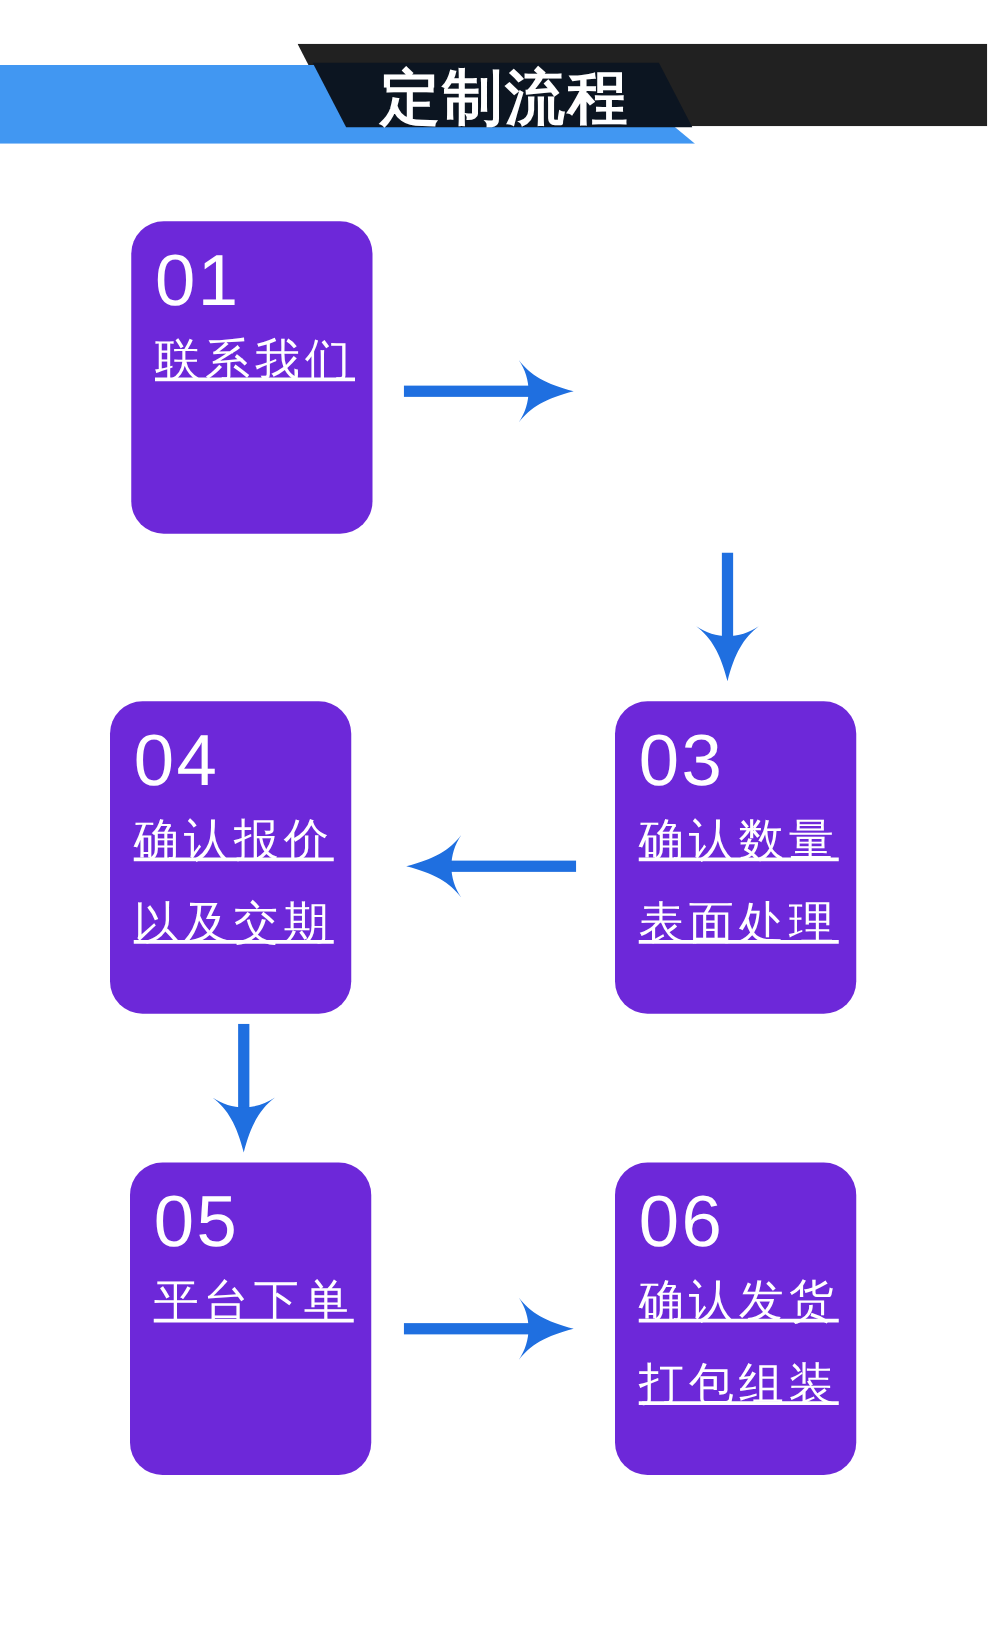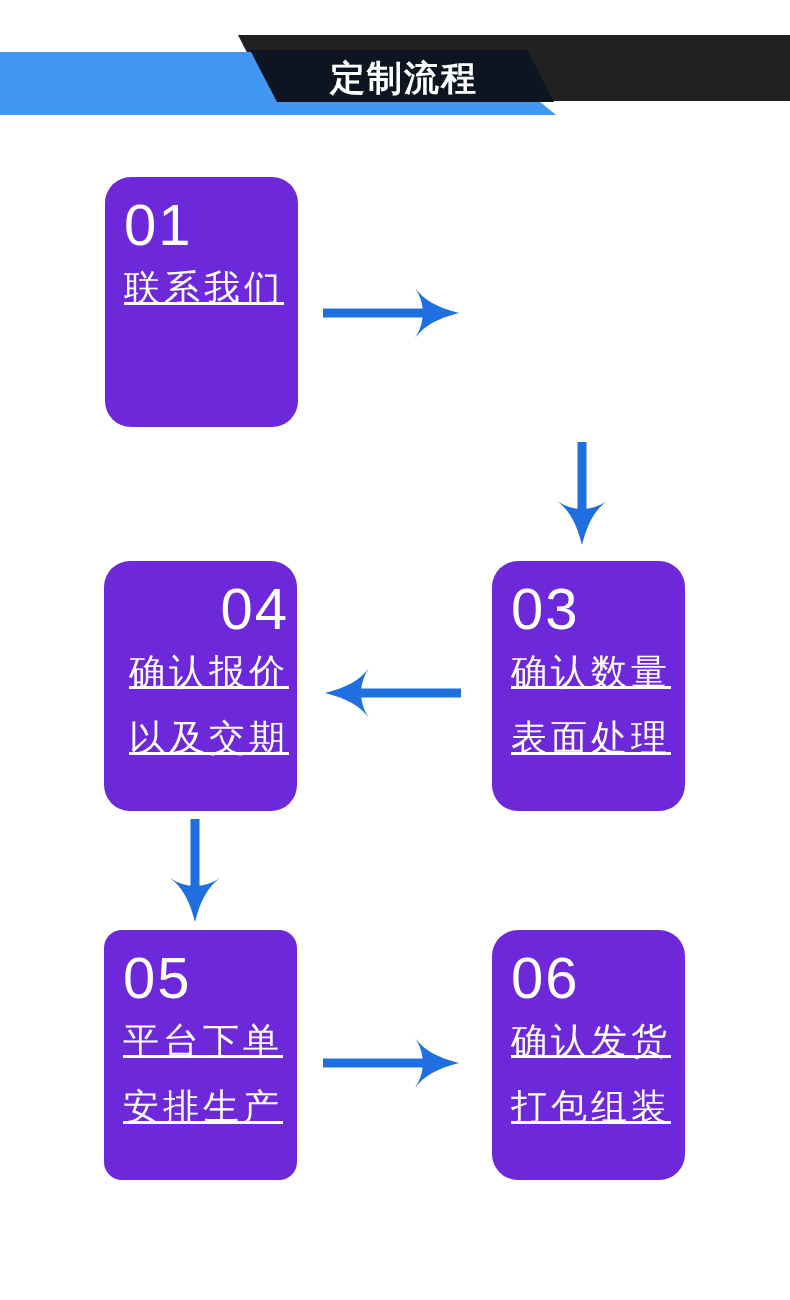--- a/index.html
+++ b/index.html
@@ -28,21 +28,21 @@
   }
   .hdr-navy {
     background: #0c1521;
     clip-path: polygon(250px 50px, 527px 50px, 554px 102px, 277px 102px);
   }
   .hdr-title {
     position: absolute;
     left: 254px; top: 50px; width: 300px; height: 56px;
     display: flex; align-items: center; justify-content: center;
     color: #ffffff;
-    font-size: 35px;
+    font-size: 48px;
     font-weight: 700;
     letter-spacing: 2px;
     white-space: nowrap;
   }
 
   
   .step {
     position: absolute;
     width: 193px; height: 250px;
     background: #6d28d9;
@@ -61,22 +61,22 @@
     font-size: 36px;
     line-height: 66px;
     font-weight: 400;
     letter-spacing: 4px;
     white-space: nowrap;
     text-decoration: underline;
   }
   .pos-s1 { left: 105px; top: 177px; }
   .pos-s2 { left: 492px; top: 177px; }
   .pos-s3 { left: 492px; top: 561px; }
-  .pos-s4 { left: 104px; top: 561px; text-align: right; }
-  .pos-s5 { left: 104px; top: 930px; border-radius: 18px; }
+  .pos-s4 { left: 88px; top: 561px; }
+  .pos-s5 { left: 104px; top: 930px; }
   .pos-s6 { left: 492px; top: 930px; }
 
   
   .arrow { position: absolute; display: block; }
   .pos-a1 { left: 323px; top: 283px; }
   .pos-a2 { left: 552px; top: 442px; }
   .pos-a3 { left: 324px; top: 663px; }
   .pos-a4 { left: 165px; top: 819px; }
   .pos-a5 { left: 323px; top: 1033px; }
 </style>
@@ -106,21 +106,20 @@
 
   <div class="step pos-s4">
     <div class="num">04</div>
     <div class="ln">确认报价</div>
     <div class="ln">以及交期</div>
   </div>
 
   <div class="step pos-s5">
     <div class="num">05</div>
     <div class="ln">平台下单</div>
-    <div class="ln">安排生产</div>
   </div>
 
   <div class="step pos-s6">
     <div class="num">06</div>
     <div class="ln">确认发货</div>
     <div class="ln">打包组装</div>
   </div>
 
   <svg class="arrow pos-a1" width="137" height="60" viewBox="0 0 137 60">
     <rect x="0" y="25.5" width="103" height="9" fill="#1f6fe0"></rect>

